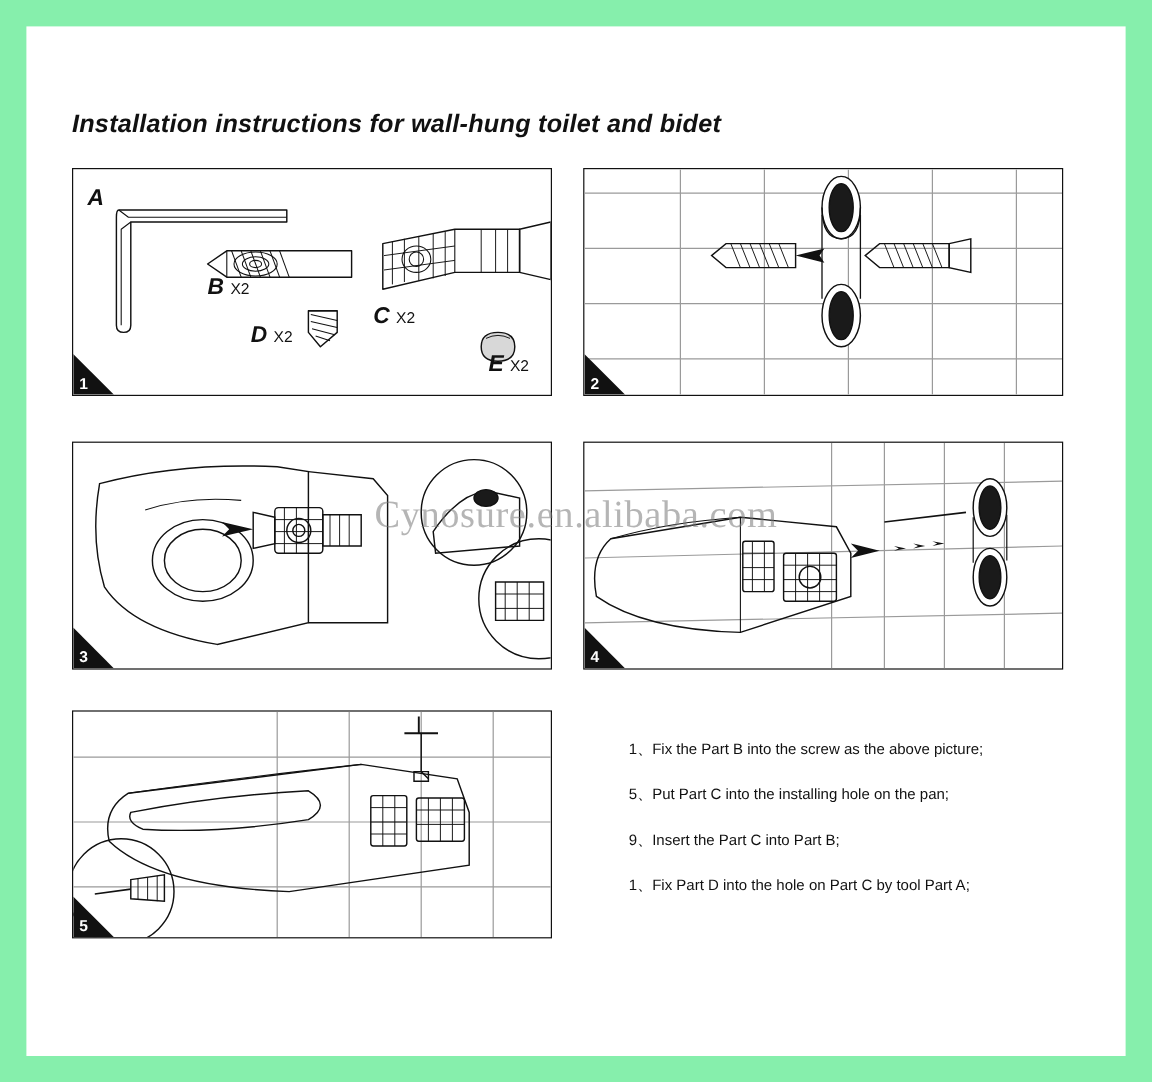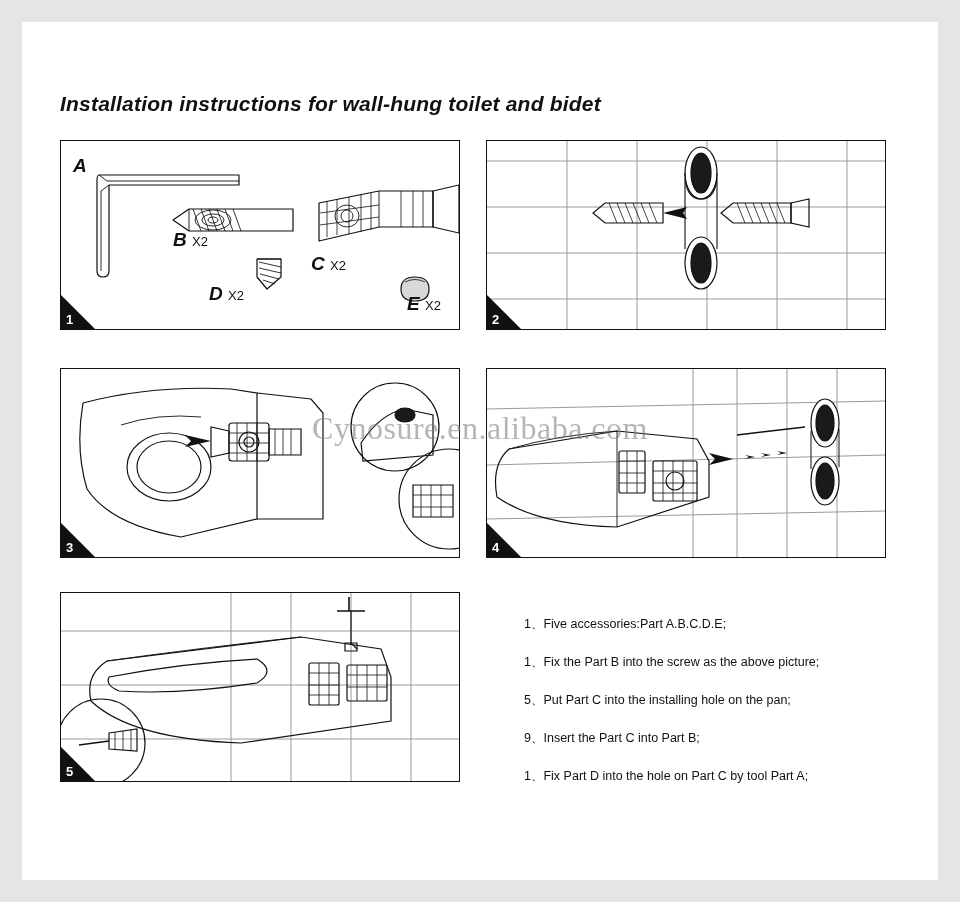--- a/index.html
+++ b/index.html
@@ -7,21 +7,21 @@
     padding: 0;
     background: #ffffff;
   }
   body {
     font-family: "Liberation Sans", sans-serif;
   }
   #page {
     position: relative;
     width: 960px;
     height: 902px;
-    background: #e5e5e5;
+    background: #86efac;
     overflow: hidden;
   }
   #sheet {
     position: absolute;
     left: 22px;
     top: 22px;
     width: 916px;
     height: 858px;
     background: #ffffff;
   }
@@ -181,21 +181,21 @@
     </svg>
     <div class="part-label" style="left:12px; top:14px;">
       <span>A</span><span class="qty"></span>
     </div>
     <div class="part-label" style="left:112px; top:88px;">
       <span>B</span> <span class="qty">X2</span>
     </div>
     <div class="part-label" style="left:250px; top:112px;">
       <span>C</span> <span class="qty">X2</span>
     </div>
-    <div class="part-label" style="left:148px; top:142px;text-align:right;">
+    <div class="part-label" style="left:148px; top:128px;text-align:right;">
       <span>D</span> <span class="qty">X2</span>
     </div>
     <div class="part-label" style="left:346px; top:152px;">
       <span>E</span> <span class="qty">X2</span>
     </div>
     <div class="panel-num">
       <div class="tri"></div>
         <div class="num">1</div>
     </div>
   </div>
@@ -417,21 +417,20 @@
         </g>
       </g>
     </svg>
     <div class="panel-num">
       <div class="tri"></div>
         <div class="num">5</div>
     </div>
   </div>
 
   <div id="steps">
-    <div class="step-line">1、Five accessories:Part A.B.C.D.E;</div>
     <div class="step-line">1、Fix the Part B into the screw as the above picture;</div>
     <div class="step-line">5、Put Part C into the installing hole on the pan;</div>
     <div class="step-line">9、Insert the Part C into Part B;</div>
     <div class="step-line">1、Fix Part D into the hole on Part C by tool Part A;</div>
   </div>
 
   <div id="watermark">Cynosure.en.alibaba.com</div>
 </div>
 
 </body></html>

